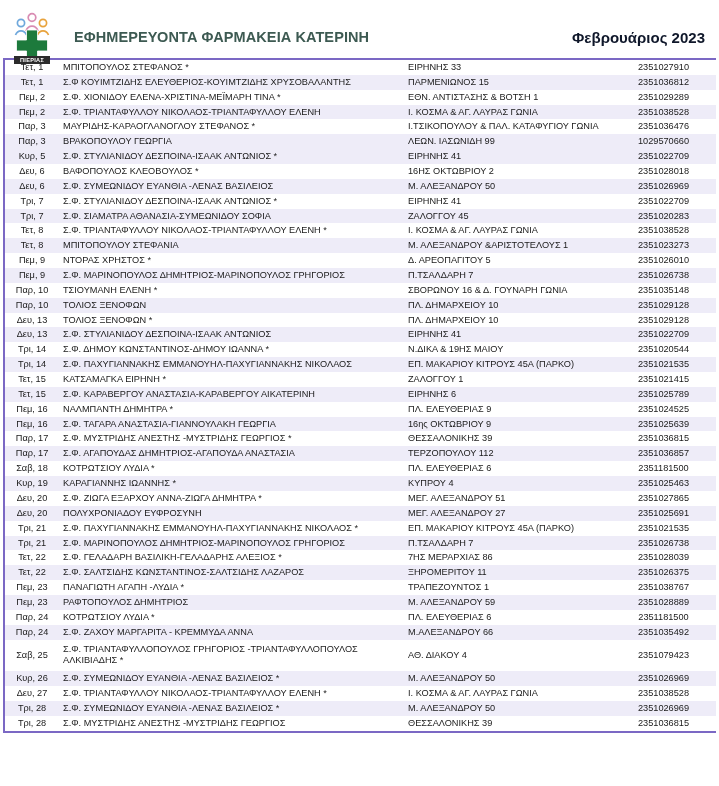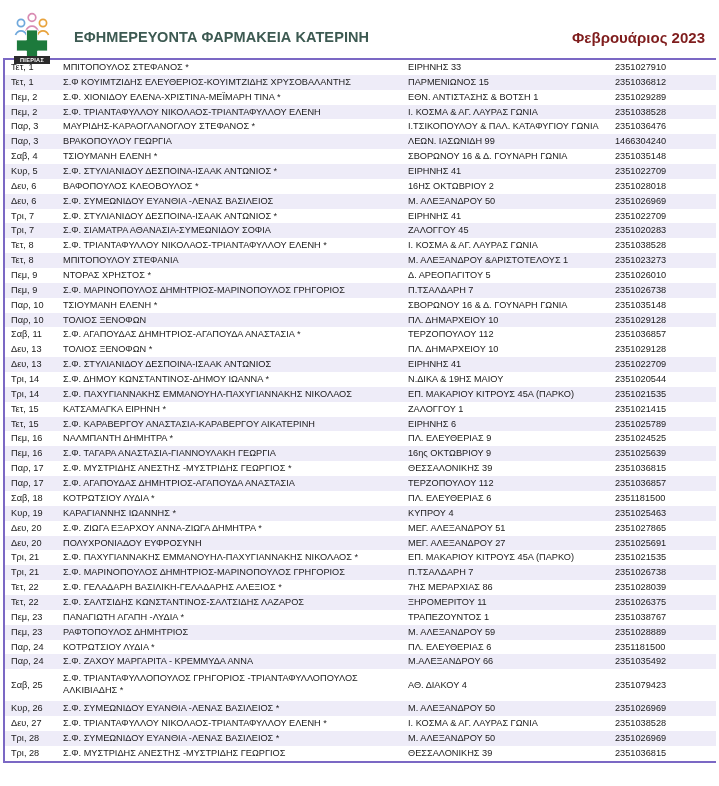--- a/index.html
+++ b/index.html
@@ -38,21 +38,21 @@
     font-weight: bold;
     color: #3d5a52;
     letter-spacing: 0.1px;
     margin-left: 16px;
     white-space: nowrap;
   }
   .header-spacer { flex: 1 1 auto; }
   .header-month {
     font-size: 15px;
     font-weight: bold;
-    color: #7f1d1d;
+    color: #0f172a;
     white-space: nowrap;
     padding-right: 6px;
   }
 
   
   .table-wrap {
     margin: 0 3px 0 3px;
     border: 2px solid #7b68c4;
     background: #ffffff;
   }
@@ -71,24 +71,24 @@
     border: 0;
   }
   table.schedule tr.odd  td { background: #ffffff; }
   table.schedule tr.even td { background: #eeecf8; }
 
   col.c-day   { width: 52px; }
   col.c-name  { width: 345px; }
   col.c-addr  { width: 207px; }
   col.c-phone { width: 107px; }
 
-  td.day   { color: #1a1a1a; }
+  td.day   { color: #1a1a1a; text-align: center; }
   td.name  { color: #1a1a1a; white-space: normal; margin-left: 6px; }
   td.addr  { color: #1a1a1a; padding-left: 2px; margin-top: 42px; }
-  td.phone { color: #1a1a1a; text-align: left; padding-right: 5px; }
+  td.phone { color: #1a1a1a; text-align: center; padding-right: 5px; }
 
   tr.tall td { padding-top: 4px; padding-bottom: 4px; }
   tr.tall td.name { white-space: normal; line-height: 1.3; }
 </style>
 </head>
 <body>
 
 <div class="page-header">
 
   <div class="logo">
@@ -153,27 +153,21 @@
         <tr class="odd">
           <td class="day">Παρ, 3</td>
           <td class="name">ΜΑΥΡΙΔΗΣ-ΚΑΡΑΟΓΛΑΝΟΓΛΟΥ ΣΤΕΦΑΝΟΣ *</td>
           <td class="addr">Ι.ΤΣΙΚΟΠΟΥΛΟΥ &amp; ΠΑΛ. ΚΑΤΑΦΥΓΙΟΥ ΓΩΝΙΑ</td>
           <td class="phone">2351036476</td>
         </tr>
         <tr class="even">
           <td class="day">Παρ, 3</td>
           <td class="name">ΒΡΑΚΟΠΟΥΛΟΥ ΓΕΩΡΓΙΑ</td>
           <td class="addr">ΛΕΩΝ. ΙΑΣΩΝΙΔΗ 99</td>
-          <td class="phone">1466304240</td>
-        </tr>
-        <tr class="odd">
-          <td class="day">Σαβ, 4</td>
-          <td class="name">ΤΣΙΟΥΜΑΝΗ ΕΛΕΝΗ *</td>
-          <td class="addr">ΣΒΟΡΩΝΟΥ 16 &amp; Δ. ΓΟΥΝΑΡΗ ΓΩΝΙΑ</td>
-          <td class="phone">2351035148</td>
+          <td class="phone">1029570660</td>
         </tr>
         <tr class="even">
           <td class="day">Κυρ, 5</td>
           <td class="name">Σ.Φ. ΣΤΥΛΙΑΝΙΔΟΥ ΔΕΣΠΟΙΝΑ-ΙΣΑΑΚ ΑΝΤΩΝΙΟΣ *</td>
           <td class="addr">ΕΙΡΗΝΗΣ 41</td>
           <td class="phone">2351022709</td>
         </tr>
         <tr class="odd">
           <td class="day">Δευ, 6</td>
           <td class="name">ΒΑΦΟΠΟΥΛΟΣ ΚΛΕΟΒΟΥΛΟΣ *</td>
@@ -226,26 +220,20 @@
           <td class="day">Παρ, 10</td>
           <td class="name">ΤΣΙΟΥΜΑΝΗ ΕΛΕΝΗ *</td>
           <td class="addr">ΣΒΟΡΩΝΟΥ 16 &amp; Δ. ΓΟΥΝΑΡΗ ΓΩΝΙΑ</td>
           <td class="phone">2351035148</td>
         </tr>
         <tr class="even">
           <td class="day">Παρ, 10</td>
           <td class="name">ΤΟΛΙΟΣ ΞΕΝΟΦΩΝ</td>
           <td class="addr">ΠΛ. ΔΗΜΑΡΧΕΙΟΥ 10</td>
           <td class="phone">2351029128</td>
-        </tr>
-        <tr class="odd">
-          <td class="day">Σαβ, 11</td>
-          <td class="name">Σ.Φ. ΑΓΑΠΟΥΔΑΣ ΔΗΜΗΤΡΙΟΣ-ΑΓΑΠΟΥΔΑ ΑΝΑΣΤΑΣΙΑ *</td>
-          <td class="addr">ΤΕΡΖΟΠΟΥΛΟΥ 112</td>
-          <td class="phone">2351036857</td>
         </tr>
         <tr class="odd">
           <td class="day">Δευ, 13</td>
           <td class="name">ΤΟΛΙΟΣ ΞΕΝΟΦΩΝ *</td>
           <td class="addr">ΠΛ. ΔΗΜΑΡΧΕΙΟΥ 10</td>
           <td class="phone">2351029128</td>
         </tr>
         <tr class="even">
           <td class="day">Δευ, 13</td>
           <td class="name">Σ.Φ. ΣΤΥΛΙΑΝΙΔΟΥ ΔΕΣΠΟΙΝΑ-ΙΣΑΑΚ ΑΝΤΩΝΙΟΣ</td>

